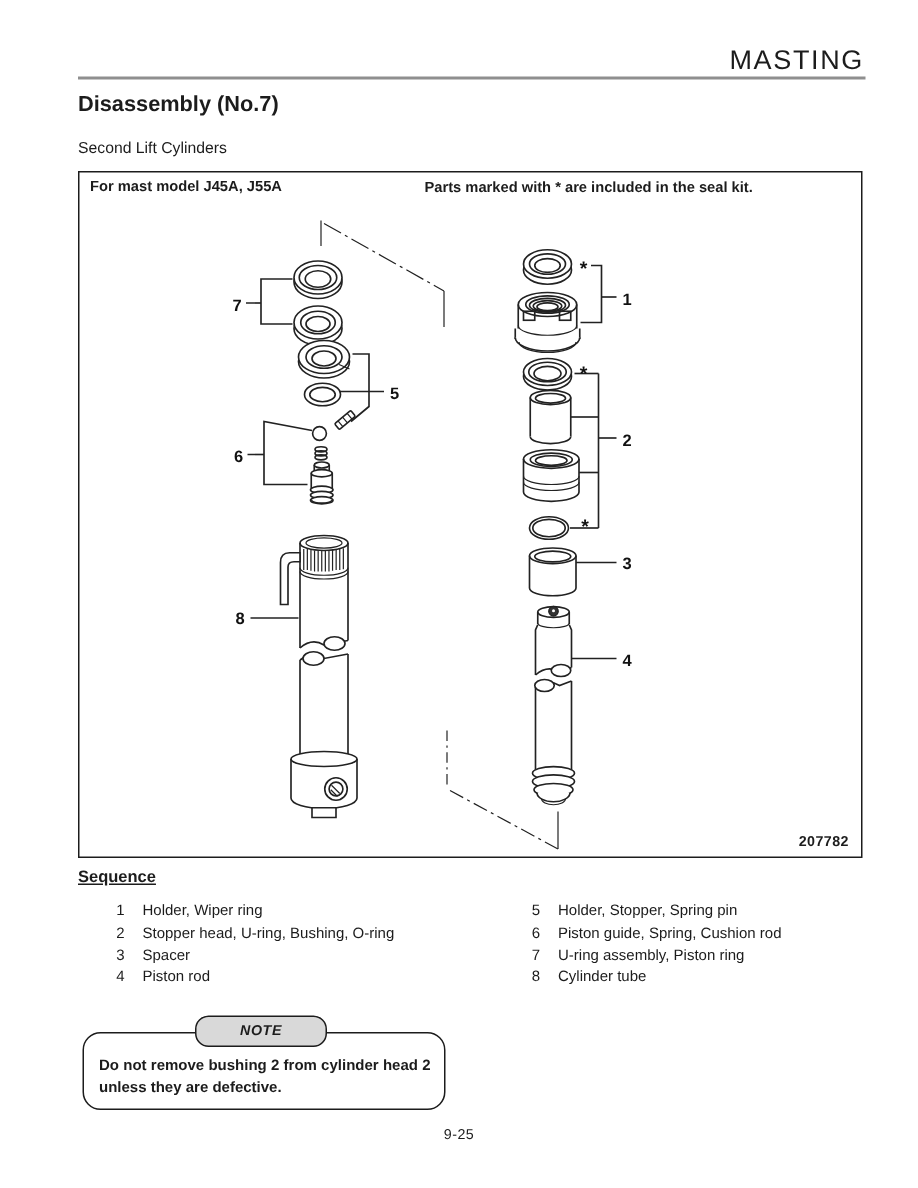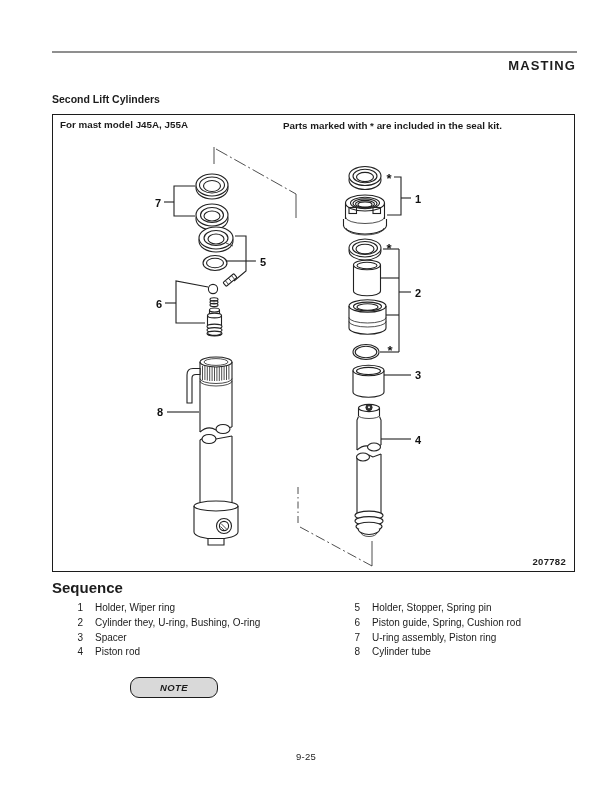--- a/index.html
+++ b/index.html
@@ -2,30 +2,30 @@
 <html><head>
 <meta charset="utf-8">
 <style>
   html,body{margin:0;padding:0;background:#e8e8e8;}
   .page{
     position:relative;width:612px;height:792px;background:#ffffff;
     font-family:"Liberation Sans",sans-serif;color:#1c1c1c;overflow:hidden;
     margin:0 auto;
   }
   .abs{position:absolute;}
-  .running-header{top:30px;right:36px;font-weight:bold;font-size:13px;letter-spacing:1.1px;margin-top:28px;}
+  .running-header{top:30px;right:36px;font-weight:normal;font-size:18px;letter-spacing:1.1px;}
   .header-rule{top:51px;left:52px;width:525px;height:2px;background:#8f8f8f;}
   .doc-title{top:62px;left:52px;font-weight:bold;font-size:14.5px;}
-  .doc-subtitle{top:93px;left:52px;font-weight:bold;font-size:10.5px;}
+  .doc-subtitle{top:93px;left:52px;font-weight:normal;font-size:10.5px;}
   .figure-box{top:114px;left:52px;width:521px;height:456px;border:1.5px solid #1c1c1c;background:#fff;}
   .caption-left{left:7px;top:4px;font-weight:bold;font-size:9.8px;}
   .caption-right{left:230px;top:5px;font-weight:bold;font-size:9.8px;text-align:center;}
   .figure-number{right:8px;bottom:4px;font-weight:bold;font-size:9.5px;letter-spacing:.3px;}
   .diagram{left:0;top:0;}
-  .seq-heading{top:579px;left:52px;font-weight:bold;font-size:15px;}
+  .seq-heading{top:579px;left:52px;font-weight:bold;font-size:11px;text-decoration:underline;}
   .seq-col{top:601px;font-size:10px;line-height:14.8px;}
   .seq-col-left{left:52px;}
   .seq-col-right{left:332px;}
   .seq-row{display:flex;}
   .seq-num{display:inline-block;width:31px;text-align:right;flex:0 0 auto;}
   .seq-col-right .seq-num{width:28px;}
   .seq-txt{margin-left:12px;white-space:nowrap;}
   .note-box{top:688px;left:55px;width:240px;height:50px;border:1.6px solid #1c1c1c;border-radius:12px;background:#fff;}
   .note-tab{top:677px;left:130px;width:86px;height:19px;border:1.6px solid #1c1c1c;border-radius:9px;
     background:#d9d9d9;display:flex;align-items:center;justify-content:center;
@@ -39,20 +39,21 @@
   svg text{font-family:"Liberation Sans",sans-serif;font-weight:bold;font-size:11px;fill:#111;}
   svg text.ast{font-size:13px;text-anchor:middle;}
 </style>
 </head>
 <body>
 
 <div class="page">
 
   <div class="abs running-header">MASTING</div>
   <div class="abs header-rule"></div>
+  <div class="abs doc-title">Disassembly (No.7)</div>
   <div class="abs doc-subtitle">Second Lift Cylinders</div>
 
   <div class="abs figure-box">
     <div class="abs caption-left">For mast model J45A, J55A</div>
     <div class="abs caption-right">Parts marked with * are included in the seal kit.</div>
 
     <svg class="abs diagram" width="521" height="456" viewBox="0 0 521 456" xmlns="http://www.w3.org/2000/svg">
 
       <g>
         <path class="ln thin" d="M161,32 V49"></path>
@@ -260,21 +261,21 @@
 
   <div class="abs seq-heading">Sequence</div>
 
   <div class="abs seq-col seq-col-left">
     <div class="seq-row">
       <span class="seq-num">1</span>
       <span class="seq-txt">Holder, Wiper ring</span>
     </div>
     <div class="seq-row">
       <span class="seq-num">2</span>
-      <span class="seq-txt">Cylinder they, U-ring, Bushing, O-ring</span>
+      <span class="seq-txt">Stopper head, U-ring, Bushing, O-ring</span>
     </div>
     <div class="seq-row">
       <span class="seq-num">3</span>
       <span class="seq-txt">Spacer</span>
     </div>
     <div class="seq-row">
       <span class="seq-num">4</span>
       <span class="seq-txt">Piston rod</span>
     </div>
   </div>
@@ -292,16 +293,19 @@
       <span class="seq-num">7</span>
       <span class="seq-txt">U-ring assembly, Piston ring</span>
     </div>
     <div class="seq-row">
       <span class="seq-num">8</span>
       <span class="seq-txt">Cylinder tube</span>
     </div>
   </div>
 
   <div class="abs note-tab">NOTE</div>
+  <div class="abs note-box">
+    <div class="note-text">Do not remove bushing 2 from cylinder head 2 unless they are defective.</div>
+  </div>
 
   <div class="abs page-number">9-25</div>
 
 </div>
 
 </body></html>

